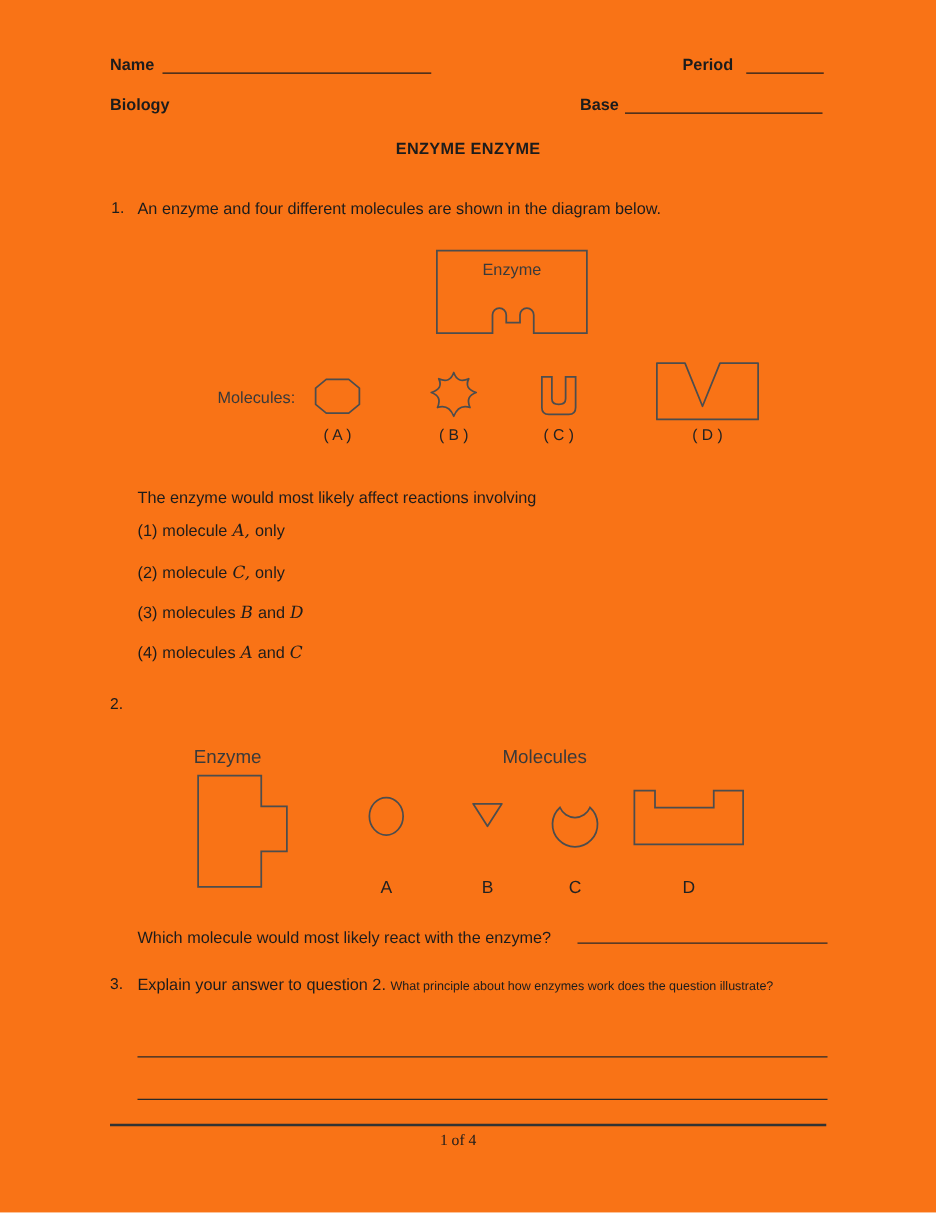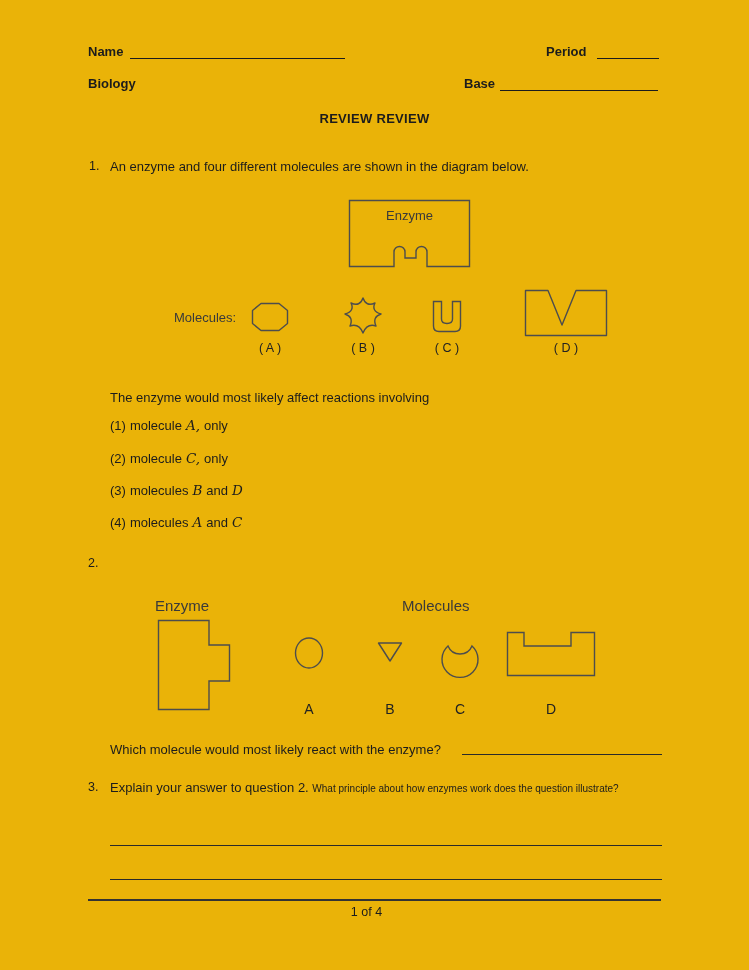--- a/index.html
+++ b/index.html
@@ -1,19 +1,19 @@
 <!DOCTYPE html>
 <html><head>
 <meta charset="utf-8">
 <style>
   html,body{margin:0;padding:0;background:#ffffff;}
   .page{
     position:relative;
     width:749px;height:970px;
-    background:#eab308;
+    background:#f97316;
     font-family:"Liberation Sans", sans-serif;
     color:#1c1c1c;
     font-size:13px;
     overflow:hidden;
   }
   .abs{position:absolute;}
   .b{font-weight:700;}
   .blank{border-bottom:1.5px solid #1c1c1c;height:15px;display:block;}
   .thinblank{border-bottom:1.2px solid #2a2a2a;height:14px;display:block;}
   .center{text-align:center;}
@@ -45,21 +45,21 @@
   <span class="abs blank" style="left:130px;top:43px;width:215px;"></span>
 
   <span class="abs b" style="left:546px;top:44px;">Period</span>
   <span class="abs blank" style="left:597px;top:43px;width:62px;"></span>
 
   <span class="abs b" style="left:88px;top:76px;">Biology</span>
 
   <span class="abs b" style="left:464px;top:76px;">Base</span>
   <span class="abs blank" style="left:500px;top:75px;width:158px;"></span>
 
-  <div class="abs b center" style="left:0;top:111px;width:749px;letter-spacing:0.3px;">REVIEW REVIEW</div>
+  <div class="abs b center" style="left:0;top:111px;width:749px;letter-spacing:0.3px;">ENZYME ENZYME</div>
 
   <span class="abs qnum" style="left:89px;top:159px;">1.</span>
   <span class="abs prompt" style="left:110px;top:158px;">An enzyme and four different molecules are shown in the diagram below.</span>
 
   <div class="abs" style="left:348px;top:199px;">
     <svg width="123" height="69" viewBox="0 0 123 69">
       <path class="stroke" d="M1.5,1.5 H121.5 V67.5 H79 V53 A5.5,5.5 0 0 0 68,53 V59 H57 V53 A5.5,5.5 0 0 0 46,53 V67.5 H1.5 Z"></path>
     </svg>
   </div>
   <div class="abs center diagram-label" style="left:348px;top:208px;width:123px;">Enzyme</div>
@@ -149,15 +149,15 @@
   <span class="abs qnum" style="left:88px;top:780px;">3.</span>
   <div class="abs prompt justify" style="left:110px;top:779px;width:553px;">
     <span>Explain your answer to question 2.</span>
     <span class="sub">What principle about how enzymes work does the question illustrate?</span>
   </div>
 
   <span class="abs thinblank" style="left:110px;top:831px;width:552px;"></span>
   <span class="abs thinblank" style="left:110px;top:865px;width:552px;"></span>
 
   <div class="abs" style="left:88px;top:899px;width:573px;border-top:2px solid #333;"></div>
-  <div class="abs center" style="left:0;top:905px;width:733px;font-size:12.5px;">1 of 4</div>
+  <div class="abs center" style="left:0;top:905px;width:733px;font-size:12.5px;font-family:Liberation Serif, serif;">1 of 4</div>
 
 </div>
 
 </body></html>

